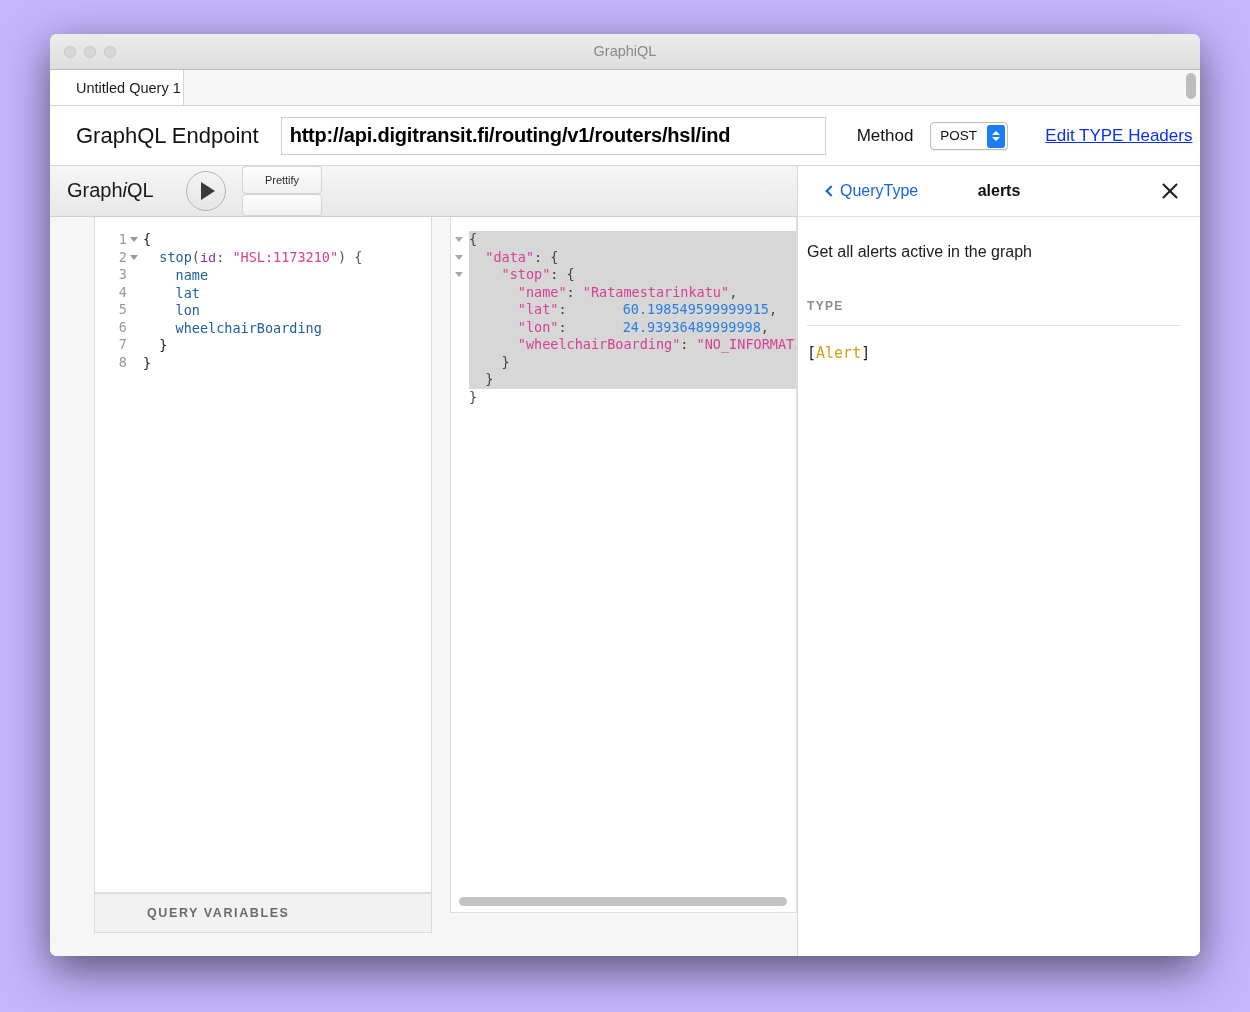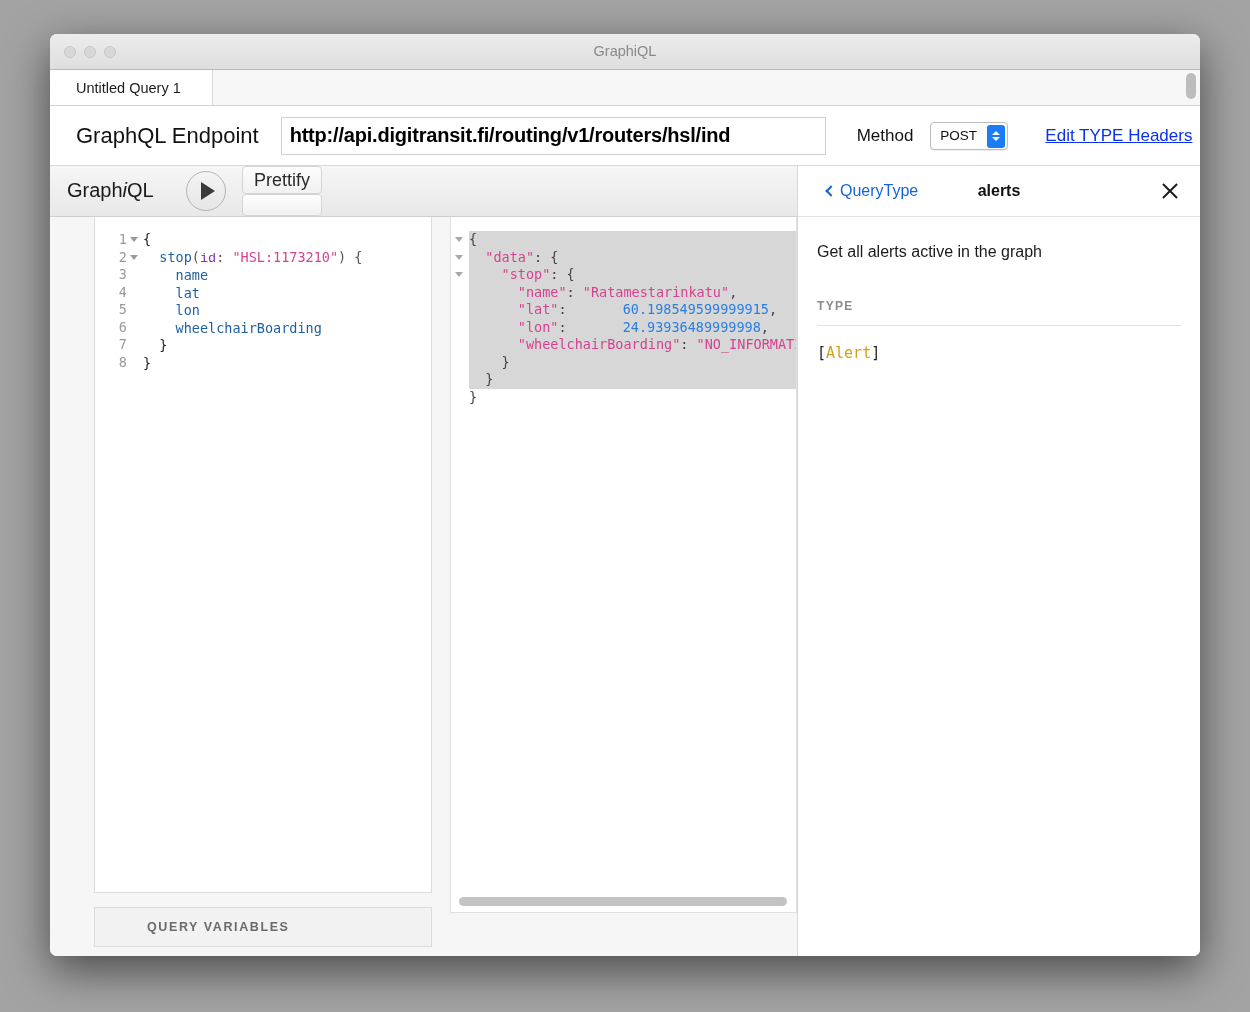--- a/index.html
+++ b/index.html
@@ -6,21 +6,21 @@
   html, body {
     margin: 0; padding: 0;
     width: 1250px; height: 1012px;
     background: #000000;
     font-family: "Liberation Sans", sans-serif;
     overflow: hidden;
   }
   #stage {
     position: relative;
     width: 1250px; height: 1012px;
-    background: #a3a3a3;
+    background: #c4b5fd;
   }
 
   
   .window {
     position: absolute;
     left: 50px; top: 34px;
     width: 1150px; height: 922px;
     background: #ffffff;
     border-radius: 7px;
     overflow: hidden;
@@ -46,21 +46,21 @@
   
   .tabbar {
     position: relative;
     height: 36px;
     background: #f7f7f7;
     border-bottom: 1px solid #d2d2d2;
     display: flex;
     align-items: stretch;
   }
   .tab {
-    width: 163px;
+    width: 134px;
     background: #ffffff;
     border-right: 1px solid #d7d7d7;
     display: flex; align-items: center;
     padding-left: 26px;
     font-size: 14.5px; color: #1b1b1b;
   }
   .tabfill { flex: 1; background: #f7f7f7; }
   .tab-scroll-track {
     position: absolute; right: 3px; top: 3px;
     width: 11px; height: 30px;
@@ -158,21 +158,21 @@
     width: 0; height: 0; margin-left: 3px;
     border-top: 9px solid transparent;
     border-bottom: 9px solid transparent;
     border-left: 14px solid #3a3a3a;
   }
   .tb-btn {
     position: absolute;
     background: linear-gradient(to bottom,#fdfdfd,#f1f1f1);
     border: 1px solid #d4d4d4;
     border-radius: 4px;
-    font-size: 18px; color: #2b2b2b;
+    font-size: 11px; color: #2b2b2b;
     display: flex; align-items: center; justify-content: center;
     cursor: pointer;
   }
   .tb-prettify { left: 192px; top: 0px; width: 80px; height: 28px; }
   .tb-blank    { left: 192px; top: 28px; width: 80px; height: 22px; }
 
   
   .main {
     position: relative;
     height: 739px;
@@ -248,21 +248,21 @@
     width: 328px; height: 9px;
     border-radius: 5px; background: #c3c3c3;
   }
 
   
   .qv-bar {
     position: absolute;
     left: 44px; top: 676px; width: 338px; height: 40px;
     background: #f2f2f2;
     border: 1px solid #dcdcdc;
-    display: flex; align-items: center; margin-top: 14px;
+    display: flex; align-items: center;
   }
   .qv-bar span {
     margin-left: 52px;
     font-size: 12.5px; font-weight: bold;
     letter-spacing: 1.6px; color: #6a6a6a;
   }
 
   
   .docs {
     position: absolute;
@@ -295,21 +295,21 @@
   .docs-close {
     position: absolute; right: 20px;
     width: 20px; height: 20px; cursor: pointer;
   }
   .docs-close::before, .docs-close::after {
     content: ""; position: absolute; left: 0; top: 9px;
     width: 20px; height: 2px; background: #1d1d1d;
   }
   .docs-close::before { transform: rotate(45deg); }
   .docs-close::after  { transform: rotate(-45deg); }
-  .docs-body { padding: 24px 19px 0 19px; }
+  .docs-body { padding: 24px 19px 0 9px; }
   .docs-desc { font-size: 16px; color: #1b1b1b; line-height: 22px; }
   .docs-section {
     margin-top: 36px;
     font-size: 12px; font-weight: bold;
     letter-spacing: 1.3px; color: #8c8c8c;
   }
   .docs-rule {
     margin-top: 12px;
     border-top: 1px solid #e0e0e0;
   }

